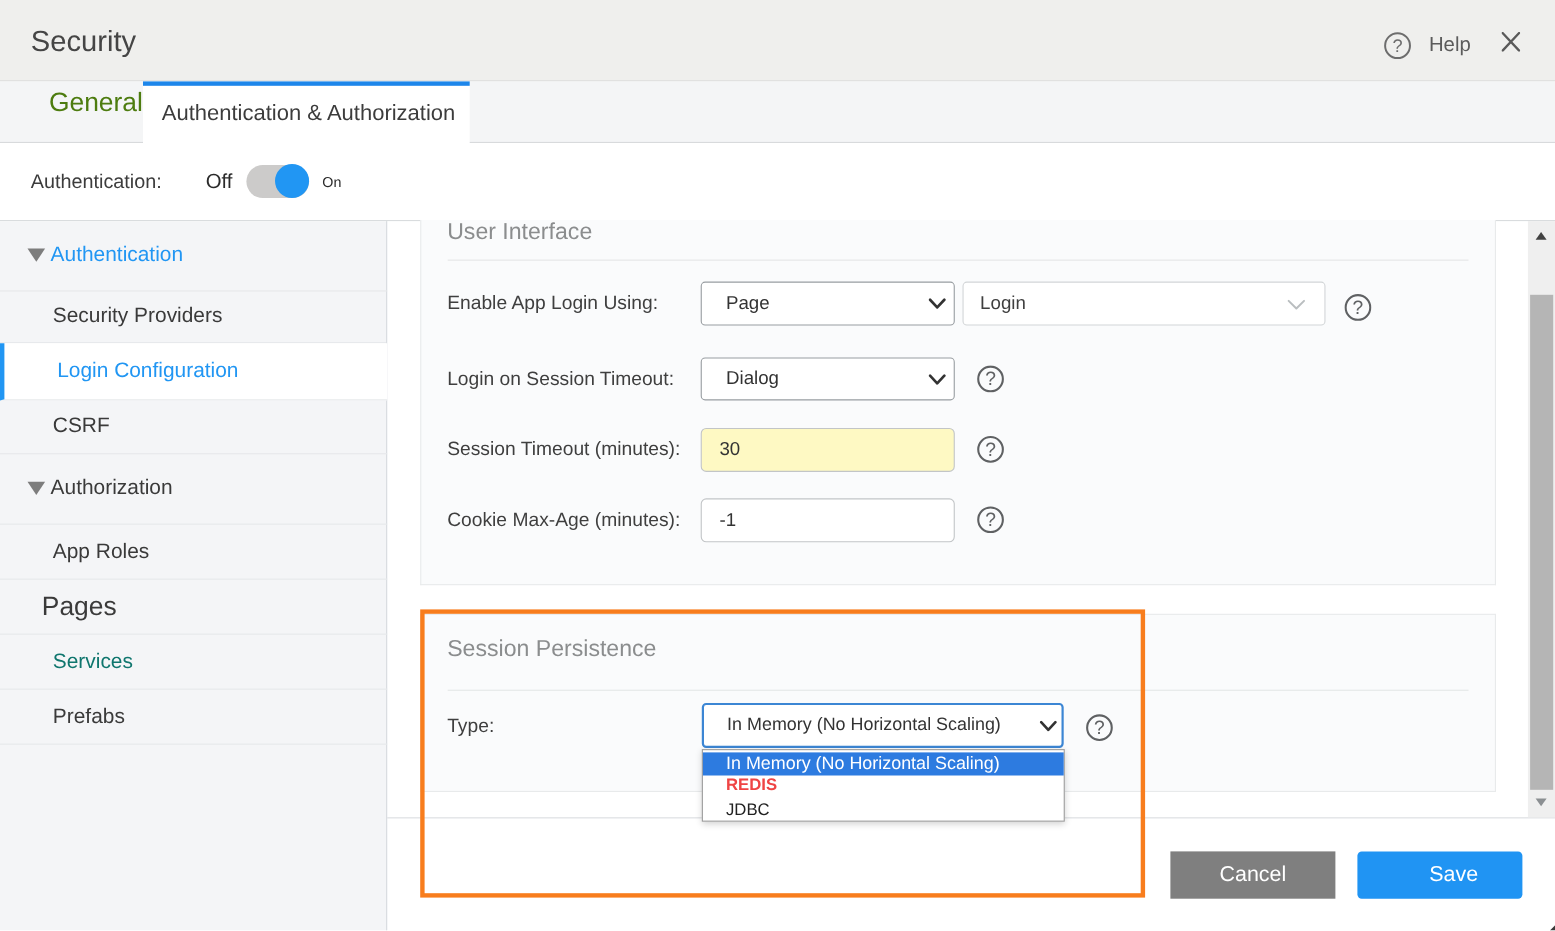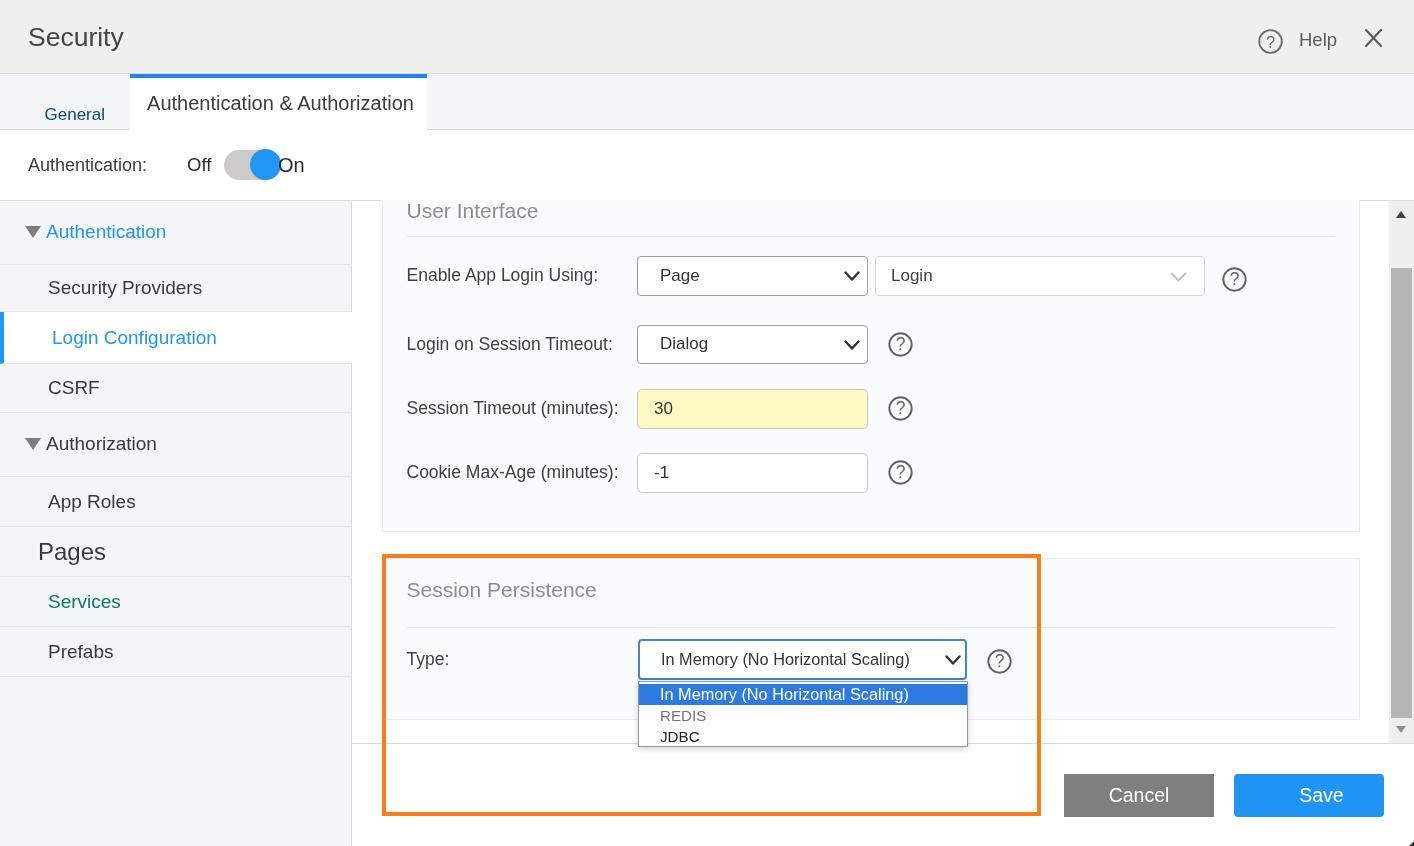--- a/index.html
+++ b/index.html
@@ -18,29 +18,29 @@
   <circle cx="12.5" cy="12.5" r="11.3" fill="none" stroke="#6d6d6d" stroke-width="1.8"></circle>
   <text x="12.5" y="18.5" font-size="16.5" fill="#6d6d6d" text-anchor="middle" font-family="Liberation Sans">?</text>
 </svg>
 <div class="abs vc" style="left:1299px;top:0;height:80px;font-size:18.5px;color:#5c5c5c;">Help</div>
 <svg class="abs" style="left:1365px;top:29px;" width="17" height="18" viewBox="0 0 17 18">
   <path d="M1 1 L16 17 M16 1 L1 17" stroke="#5a5a5a" stroke-width="2.1" stroke-linecap="round"></path>
 </svg>
 
 <div class="abs" style="left:0;top:74px;width:1414px;height:56px;background:#f4f5f6;border-bottom:1px solid #d8dadc;"></div>
 <div class="abs" style="left:130px;top:74px;width:297px;height:56px;background:#fff;border-top:4px solid #1d86ea;"></div>
-<div class="abs vc" style="left:44.5px;top:89px;height:51px;font-size:17px;color:#0c4a6e;">General</div>
+<div class="abs vc" style="left:44.5px;top:68px;height:51px;font-size:24px;color:#4d7c0f;">General</div>
 <div class="abs vc" style="left:132px;top:78px;width:297px;height:51px;font-size:20px;color:#3c3c3c;justify-content:center;">Authentication &amp; Authorization</div>
 
 <div class="abs vc" style="left:28px;top:130px;height:70px;font-size:18px;color:#3c3c3c;">Authentication:</div>
 <div class="abs vc" style="left:187px;top:130px;height:70px;font-size:18.5px;color:#2b2b2b;">Off</div>
 <div class="abs" style="left:224px;top:149.5px;width:57px;height:30px;background:#cccbca;border-radius:15px;">
   <div style="position:absolute;right:0;top:-0.5px;width:31px;height:31px;border-radius:50%;background:#2196f3;"></div>
 </div>
-<div class="abs vc" style="left:278px;top:130px;height:70px;font-size:20px;color:#2b2b2b;">On</div>
+<div class="abs vc" style="left:293px;top:130px;height:70px;font-size:13px;color:#2b2b2b;">On</div>
 
 <div class="abs" style="left:0;top:199.5px;width:1414px;height:1px;background:#d9dcde;"></div>
 
 <div class="abs" style="left:0;top:200.5px;width:351.5px;height:645.5px;background:#f4f5f7;border-right:1px solid #d8dbde;"></div>
 
 <div class="abs vc sb" style="left:0;top:200.5px;width:351.5px;height:64px;border-bottom:1px solid #e6e8ea;">
   <span style="width:0;height:0;border-left:8px solid transparent;border-right:8px solid transparent;border-top:12px solid #7d7d7d;margin-left:25px;"></span>
   <span style="margin-left:5px;font-size:19px;color:#2196f3;">Authentication</span>
 </div>
 <div class="abs vc sb" style="left:0;top:264.5px;width:351px;height:47.5px;border-bottom:1px solid #e6e8ea;">
@@ -137,21 +137,21 @@
 </svg>
 
 <div class="abs" style="left:352px;top:742.5px;width:1062px;height:1px;background:#dadde0;"></div>
 
 <div class="abs" style="left:382px;top:554px;width:659px;height:261.5px;border:4.7px solid #f87d1d;"></div>
 
 <div class="abs" style="left:638px;top:681px;width:329.5px;height:66px;background:#fff;border:1px solid #9a9a9a;box-shadow:0 2px 6px rgba(0,0,0,0.18);">
   <div style="margin-top:2px;height:21px;background:#2d7be0;color:#fff;font-size:16.3px;display:flex;align-items:center;">
       <span style="margin-left:21px;">In Memory (No Horizontal Scaling)</span>
     </div>
-  <div style="height:21px;color:#737373;font-size:15.2px;display:flex;align-items:center;">
+  <div style="height:21px;color:#ef4444;font-size:15.2px;display:flex;font-weight:bold;">
       <span style="margin-left:21px;">REDIS</span>
     </div>
   <div style="height:21px;color:#222;font-size:15.2px;display:flex;align-items:center;">
       <span style="margin-left:21px;">JDBC</span>
     </div>
 </div>
 
 <div class="abs vc" style="left:1064px;top:774px;width:150px;height:42.5px;background:#7f7f7f;border-radius:0;color:#fff;font-size:19.5px;justify-content:center;">Cancel</div>
 <div class="abs vc" style="left:1234px;top:774px;width:150px;height:42.5px;background:#2094f3;border-radius:4px;color:#fff;font-size:19.5px;justify-content:center;padding-left:25px;">Save</div>
 

